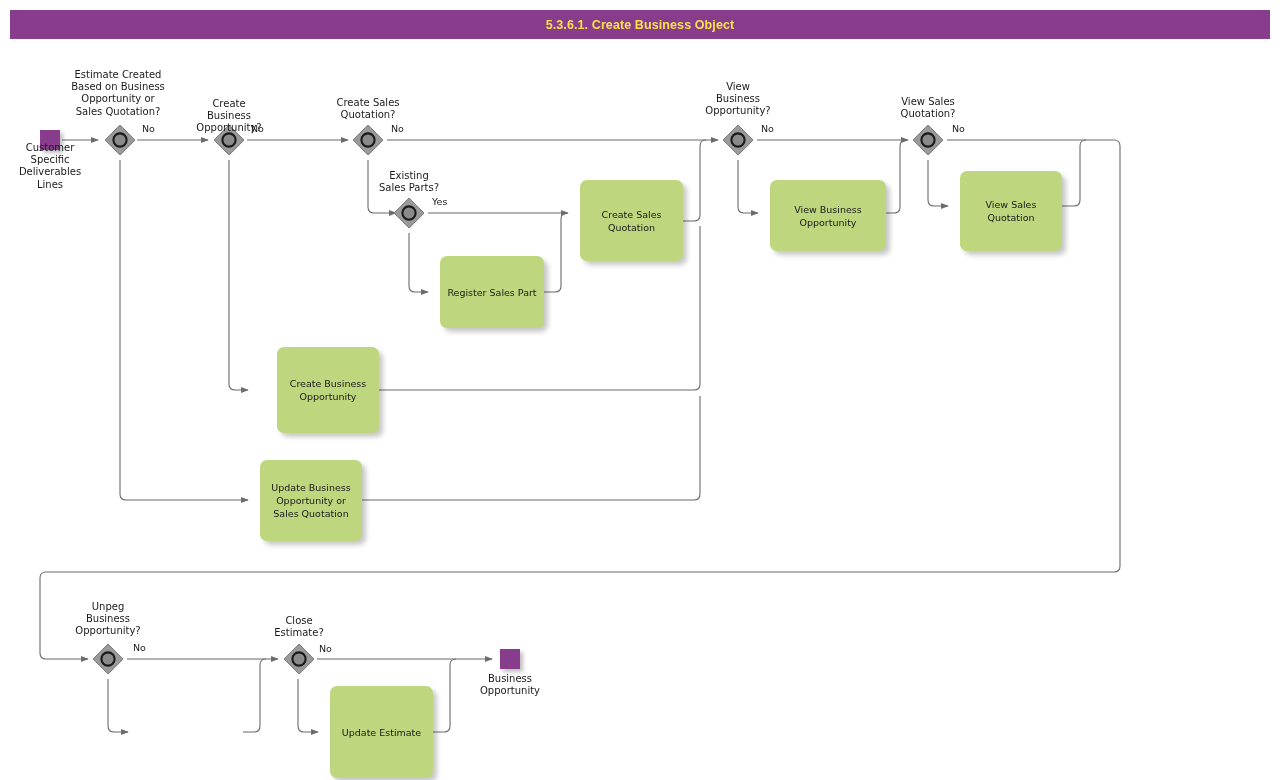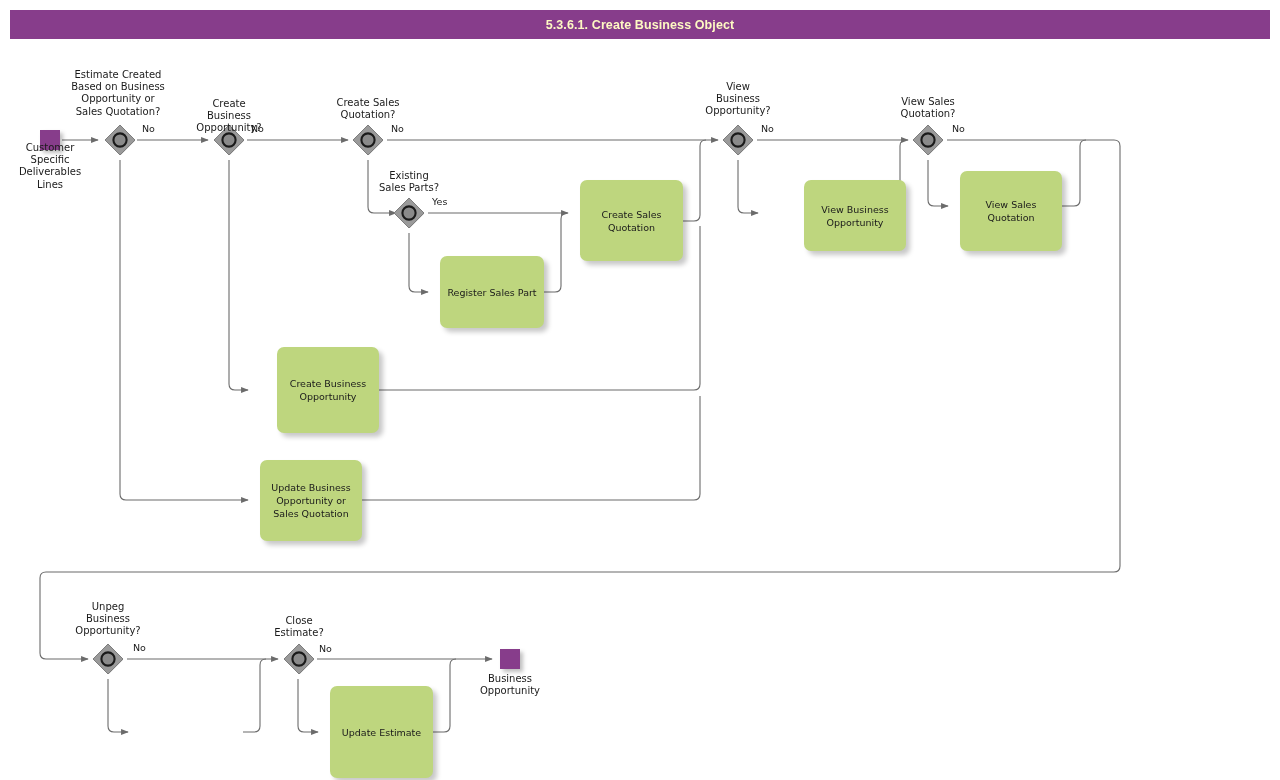--- a/index.html
+++ b/index.html
@@ -16,21 +16,21 @@
   }
 
   
   #title-bar {
     position: absolute;
     left: 10px;
     top: 10px;
     width: 1260px;
     height: 29px;
     background: #873d8b;
-    color: #fef9c3;
+    color: #fde047;
     font-family: "Liberation Sans", sans-serif;
     font-size: 12.5px;
     font-weight: bold;
     display: flex;
     align-items: center;
     justify-content: center;
     letter-spacing: 0.1px;
   }
 
   
@@ -277,21 +277,21 @@
   <div class="node activity" style="left:440px; top:256px; width:104px; height:72px;">
     <span>Register Sales
 Part</span>
   </div>
 
   <div class="node activity" style="left:580px; top:180px; width:103px; height:81px;">
     <span>Create Sales
 Quotation</span>
   </div>
 
-  <div class="node activity" style="left:770px; top:180px; width:102px; height:71px;margin-left:34px;">
+  <div class="node activity" style="left:770px; top:180px; width:116px; height:71px;">
     <span>View Business
 Opportunity</span>
   </div>
 
   <div class="node activity" style="left:960px; top:171px; width:102px; height:80px;">
     <span>View Sales
 Quotation</span>
   </div>
 
   <div class="node activity" style="left:260px; top:347px; width:102px; height:86px;margin-left:17px;">

